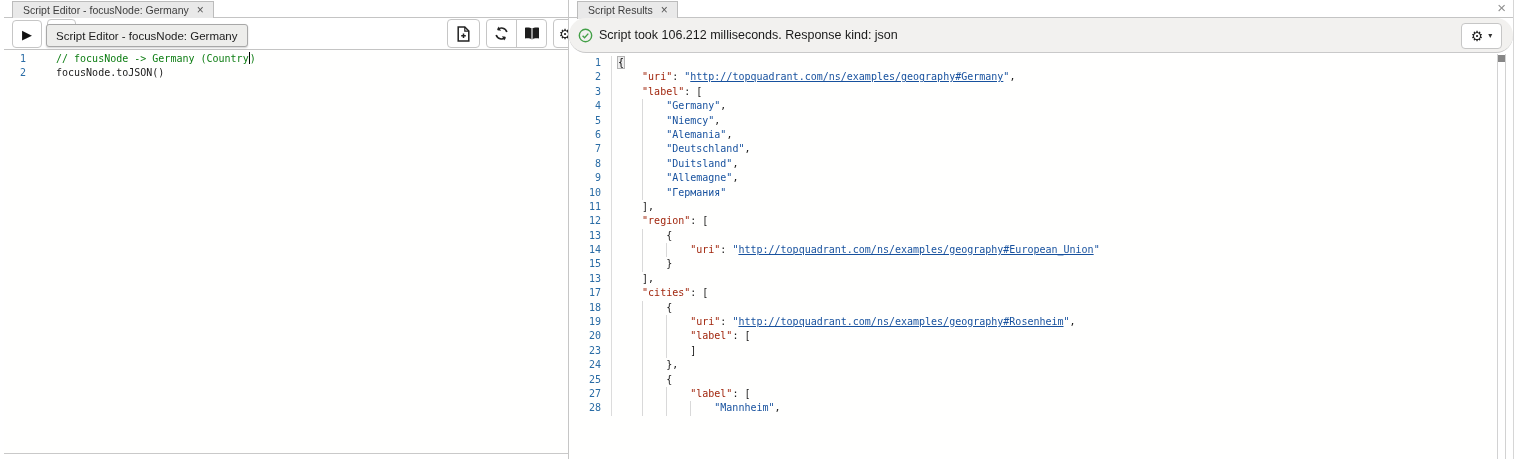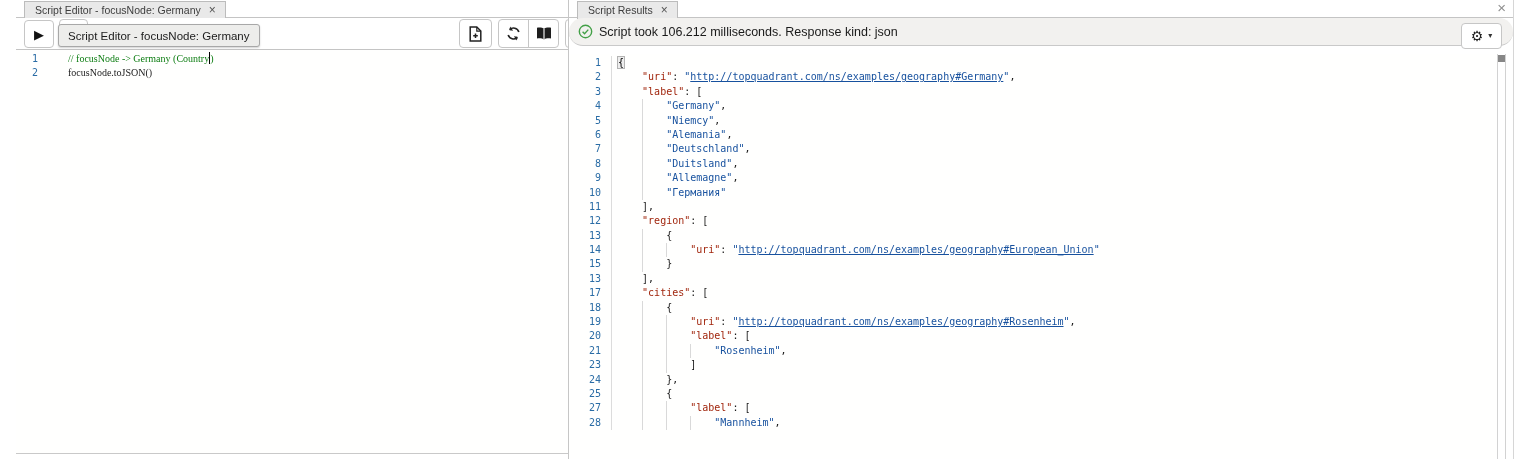--- a/index.html
+++ b/index.html
@@ -1,19 +1,19 @@
 <!DOCTYPE html>
 <html><head>
 <meta charset="utf-8">
 <style>
   * { margin:0; padding:0; box-sizing:border-box; }
   html,body { width:1538px; height:459px; background:#ffffff; overflow:hidden;
               font-family:"Liberation Sans", sans-serif; }
   .panel { position:absolute; top:0; background:#fff; }
-  .panel.left  { left:16px;   width:588px; height:454px; border-right:1px solid #c9c9c9; border-bottom:1px solid #c9c9c9; }
+  .panel.left  { left:4px;   width:588px; height:454px; border-right:1px solid #c9c9c9; border-bottom:1px solid #c9c9c9; }
   .panel.right { left:568px; width:946px; height:459px; border-left:1px solid #c6c6c6; border-right:1px solid #d6d6d6; }
 
   
   .tabrow { position:relative; height:18px; border-bottom:1px solid #c4c4c4; background:#fff; }
   .tab { display:inline-flex; align-items:center; gap:8px; height:18px; margin-left:8px;
          padding:0 9px 0 10px; background:#e9e9e9; border:1px solid #bcbcbc; border-bottom:none;
          font-size:10.5px; color:#3d3d3d; cursor:default; }
   .tabx { color:#555; font-size:12px; line-height:1; cursor:pointer; }
   .panelx { position:absolute; top:0px; right:7px; color:#8f8f8f; font-size:15px; line-height:16px; cursor:pointer; }
 
@@ -30,36 +30,36 @@
   .btn-file { position:absolute; left:443px; top:1px; width:33px; height:29px; }
   .btn-group { position:absolute; left:482px; top:1px; width:61px; height:29px; display:flex;
                background:#fff; border:1px solid #c6c6c6; border-radius:4px; }
   .btn-group .cell { flex:1; display:flex; align-items:center; justify-content:center; cursor:pointer; }
   .btn-group .cell + .cell { border-left:1px solid #c6c6c6; }
   .btn-gear { position:absolute; left:549px; top:1px; width:32px; height:29px; gap:4px; }
   .gear-glyph { font-size:14px; color:#222; line-height:1; }
   .caret { font-size:8px; color:#333; line-height:1; }
 
   
-  .statusbar { position:relative; height:28px; background:#f2f1ef; border-bottom:1px solid #c9c9c9;
+  .statusbar { position:relative; height:35px; background:#f2f1ef; border-bottom:1px solid #c9c9c9;
                display:flex; align-items:center; padding-left:9px;border-radius:17px; }
   .status-text { margin-left:6px; font-size:12.5px; color:#1a1a1a; }
   .btn-gear-r { position:absolute; right:11px; top:5px; width:41px; height:26px; gap:5px; }
 
   
   .editor { position:absolute; left:0; overflow:hidden; background:#fffffe; cursor:text;
             font-family:"DejaVu Sans Mono", monospace; font-size:10px; line-height:14.4px; padding-top:2px; }
   .editor.l { top:50px; bottom:0; width:571px; }
   .editor.r { top:54px; bottom:0; width:928px; }
   .cm-line { display:flex; height:14.4px; white-space:pre; }
   .gut { flex:none; text-align:right; color:#2a6ca5; }
   .editor.l .gut { width:26px; padding-right:4px; }
   .editor.r .gut { width:43px; padding-right:10px; border-right:1px solid #dcdcdc; }
   .code { white-space:pre; }
-  .editor.l .code { margin-left:26px;font-family:Liberation Serif, serif; }
+  .editor.l .code { margin-left:26px; }
   .editor.r .code { margin-left:6px; }
   .iu { display:inline-block; width:4ch; height:14.4px; vertical-align:top; }
   .iu + .iu { box-shadow:inset 1px 0 0 #d9d9d9; }
   .tk-c { color:#0d7d12; }
   .tk-k { color:#a1260d; }
   .tk-s { color:#17519e; }
   .tk-l { color:#17519e; text-decoration:underline; }
   .tk-p, .tk-d { color:#1b1b1b; }
   .tk-m { background:#ededed; outline:1px solid #b3b3b3; }
   .tk-cur { display:inline-block; width:1px; height:12px; background:#000; vertical-align:-2px; }
@@ -177,21 +177,20 @@
       <div class="cm-line"><span class="gut">11</span><span class="code"><span class="iu"></span><span class="tk-p">],</span></span></div>
       <div class="cm-line"><span class="gut">12</span><span class="code"><span class="iu"></span><span class="tk-k">"region"</span><span class="tk-p">: [</span></span></div>
       <div class="cm-line"><span class="gut">13</span><span class="code"><span class="iu"></span><span class="iu"></span><span class="tk-p">{</span></span></div>
       <div class="cm-line"><span class="gut">14</span><span class="code"><span class="iu"></span><span class="iu"></span><span class="iu"></span><span class="tk-k">"uri"</span><span class="tk-p">: </span><span class="tk-s">"</span><span class="tk-l">http://topquadrant.com/ns/examples/geography#European_Union</span><span class="tk-s">"</span></span></div>
       <div class="cm-line"><span class="gut">15</span><span class="code"><span class="iu"></span><span class="iu"></span><span class="tk-p">}</span></span></div>
       <div class="cm-line"><span class="gut">13</span><span class="code"><span class="iu"></span><span class="tk-p">],</span></span></div>
       <div class="cm-line"><span class="gut">17</span><span class="code"><span class="iu"></span><span class="tk-k">"cities"</span><span class="tk-p">: [</span></span></div>
       <div class="cm-line"><span class="gut">18</span><span class="code"><span class="iu"></span><span class="iu"></span><span class="tk-p">{</span></span></div>
       <div class="cm-line"><span class="gut">19</span><span class="code"><span class="iu"></span><span class="iu"></span><span class="iu"></span><span class="tk-k">"uri"</span><span class="tk-p">: </span><span class="tk-s">"</span><span class="tk-l">http://topquadrant.com/ns/examples/geography#Rosenheim</span><span class="tk-s">"</span><span class="tk-p">,</span></span></div>
       <div class="cm-line"><span class="gut">20</span><span class="code"><span class="iu"></span><span class="iu"></span><span class="iu"></span><span class="tk-k">"label"</span><span class="tk-p">: [</span></span></div>
-      <div class="cm-line"><span class="gut">21</span><span class="code"><span class="iu"></span><span class="iu"></span><span class="iu"></span><span class="iu"></span><span class="tk-s">"Rosenheim"</span><span class="tk-p">,</span></span></div>
       <div class="cm-line"><span class="gut">23</span><span class="code"><span class="iu"></span><span class="iu"></span><span class="iu"></span><span class="tk-p">]</span></span></div>
       <div class="cm-line"><span class="gut">24</span><span class="code"><span class="iu"></span><span class="iu"></span><span class="tk-p">},</span></span></div>
       <div class="cm-line"><span class="gut">25</span><span class="code"><span class="iu"></span><span class="iu"></span><span class="tk-p">{</span></span></div>
       <div class="cm-line"><span class="gut">27</span><span class="code"><span class="iu"></span><span class="iu"></span><span class="iu"></span><span class="tk-k">"label"</span><span class="tk-p">: [</span></span></div>
       <div class="cm-line"><span class="gut">28</span><span class="code"><span class="iu"></span><span class="iu"></span><span class="iu"></span><span class="iu"></span><span class="tk-s">"Mannheim"</span><span class="tk-p">,</span></span></div>
     </div>
   <div class="vscroll r">
     <div class="vthumb"></div>
   </div>
 </section>

